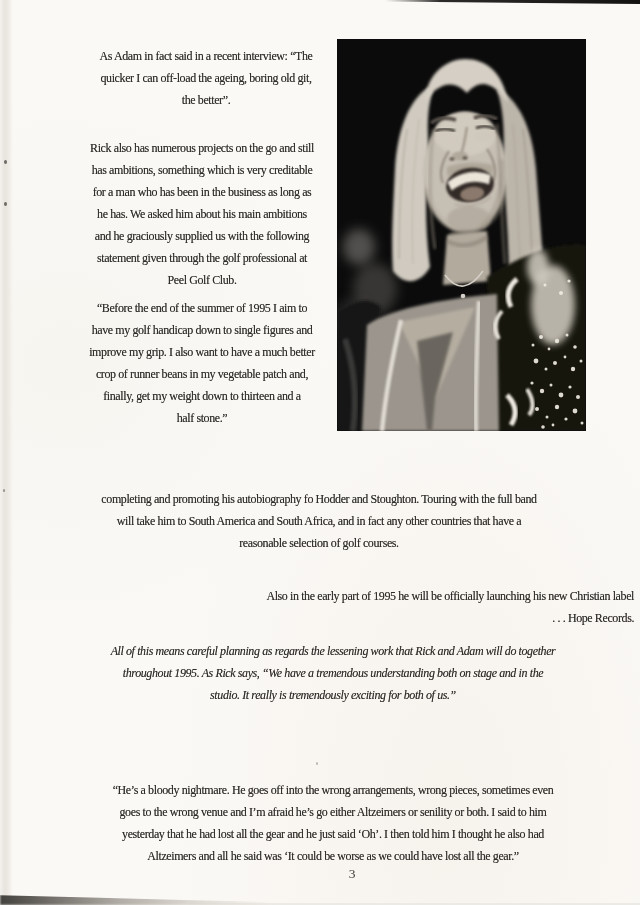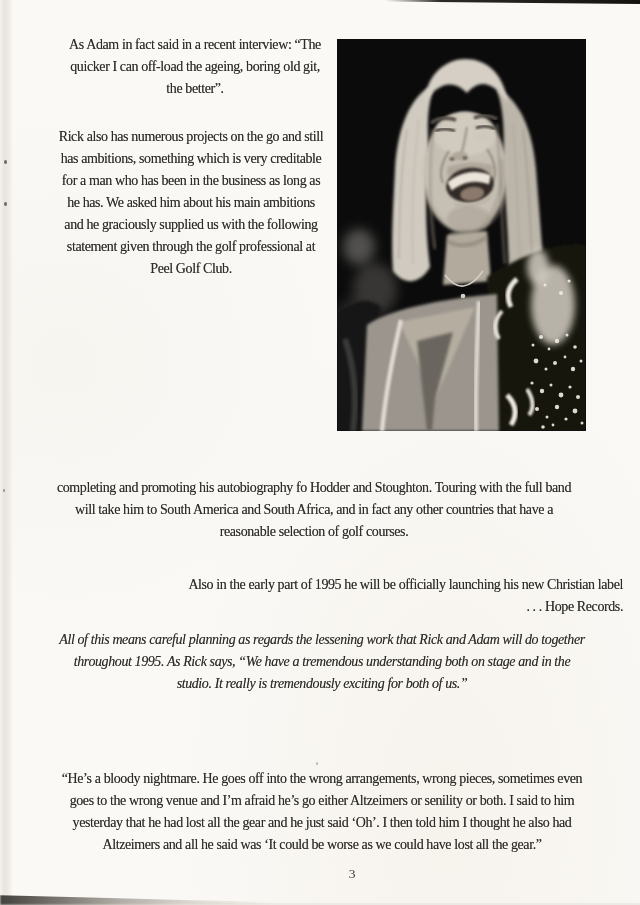--- a/index.html
+++ b/index.html
@@ -9,30 +9,30 @@
     font-family:"Liberation Serif","DejaVu Serif",serif;
   }
   .page{
     position:absolute;inset:0;
     background:
       radial-gradient(ellipse at 70% 90%, #f6f3ed 0%, rgba(246,243,237,0) 45%),
       radial-gradient(ellipse at 10% 40%, #f7f5f0 0%, rgba(247,245,240,0) 35%),
       #fbf9f6;
   }
   .para{
-    position:absolute;margin:1px;
-    font-size:14px;line-height:22px;letter-spacing:-0.4px;
+    position:absolute;margin:12px;
+    font-size:12px;line-height:22px;letter-spacing:-0.4px;
     color:#2e2c29;text-align:center;white-space:pre-line;
     text-shadow:0 0 .4px rgba(46,44,41,.55);
   }
   .p-adam       {left:48px;  top:33px;  width:292px;}
   .p-projects   {left:34px;  top:125px; width:312px;}
   .p-golf       {left:34px;  top:285px; width:312px;}
   .p-music-a    {left:36px;  top:432px; width:310px;}
-  .p-music-b    {left:12px;  top:476px; width:602px;}
+  .p-music-b    {left:6px;  top:476px; width:602px;}
   .p-hope       {left:20px;  top:573px; width:602px;text-align:right;}
   .p-planning   {left:20px;  top:628px; width:602px;font-style:italic;}
   .p-adamview   {left:20px;  top:720px; width:602px;}
   .p-nightmare  {left:20px;  top:767px; width:602px;}
   .pageno{
     position:absolute;left:340px;top:866px;width:24px;
     font-size:13.5px;color:#3a3835;text-align:center;margin:0;
   }
   .photo{
     position:absolute;left:337px;top:39px;width:249px;height:392px;margin:0;
@@ -72,20 +72,26 @@
   <p class="para p-adam">As Adam in fact said in a recent interview: “The
 quicker I can off-load the ageing, boring old git,
 the better”.</p>
   <p class="para p-projects">Rick also has numerous projects on the go and still
 has ambitions, something which is very creditable
 for a man who has been in the business as long as
 he has. We asked him about his main ambitions
 and he graciously supplied us with the following
 statement given through the golf professional at
 Peel Golf Club.</p>
+  <p class="para p-golf">“Before the end of the summer of 1995 I aim to
+have my golf handicap down to single figures and
+improve my grip. I also want to have a much better
+crop of runner beans in my vegetable patch and,
+finally, get my weight down to thirteen and a
+half stone.”</p>
   <p class="para p-music-b">completing and promoting his autobiography fo Hodder and Stoughton. Touring with the full band
 will take him to South America and South Africa, and in fact any other countries that have a
 reasonable selection of golf courses.</p>
   <p class="para p-hope">Also in the early part of 1995 he will be officially launching his new Christian label
 . . . Hope Records.</p>
   <p class="para p-planning">All of this means careful planning as regards the lessening work that Rick and Adam will do together
 throughout 1995. As Rick says, “We have a tremendous understanding both on stage and in the
 studio. It really is tremendously exciting for both of us.”</p>
   <p class="para p-nightmare">“He’s a bloody nightmare. He goes off into the wrong arrangements, wrong pieces, sometimes even
 goes to the wrong venue and I’m afraid he’s go either Altzeimers or senility or both. I said to him

